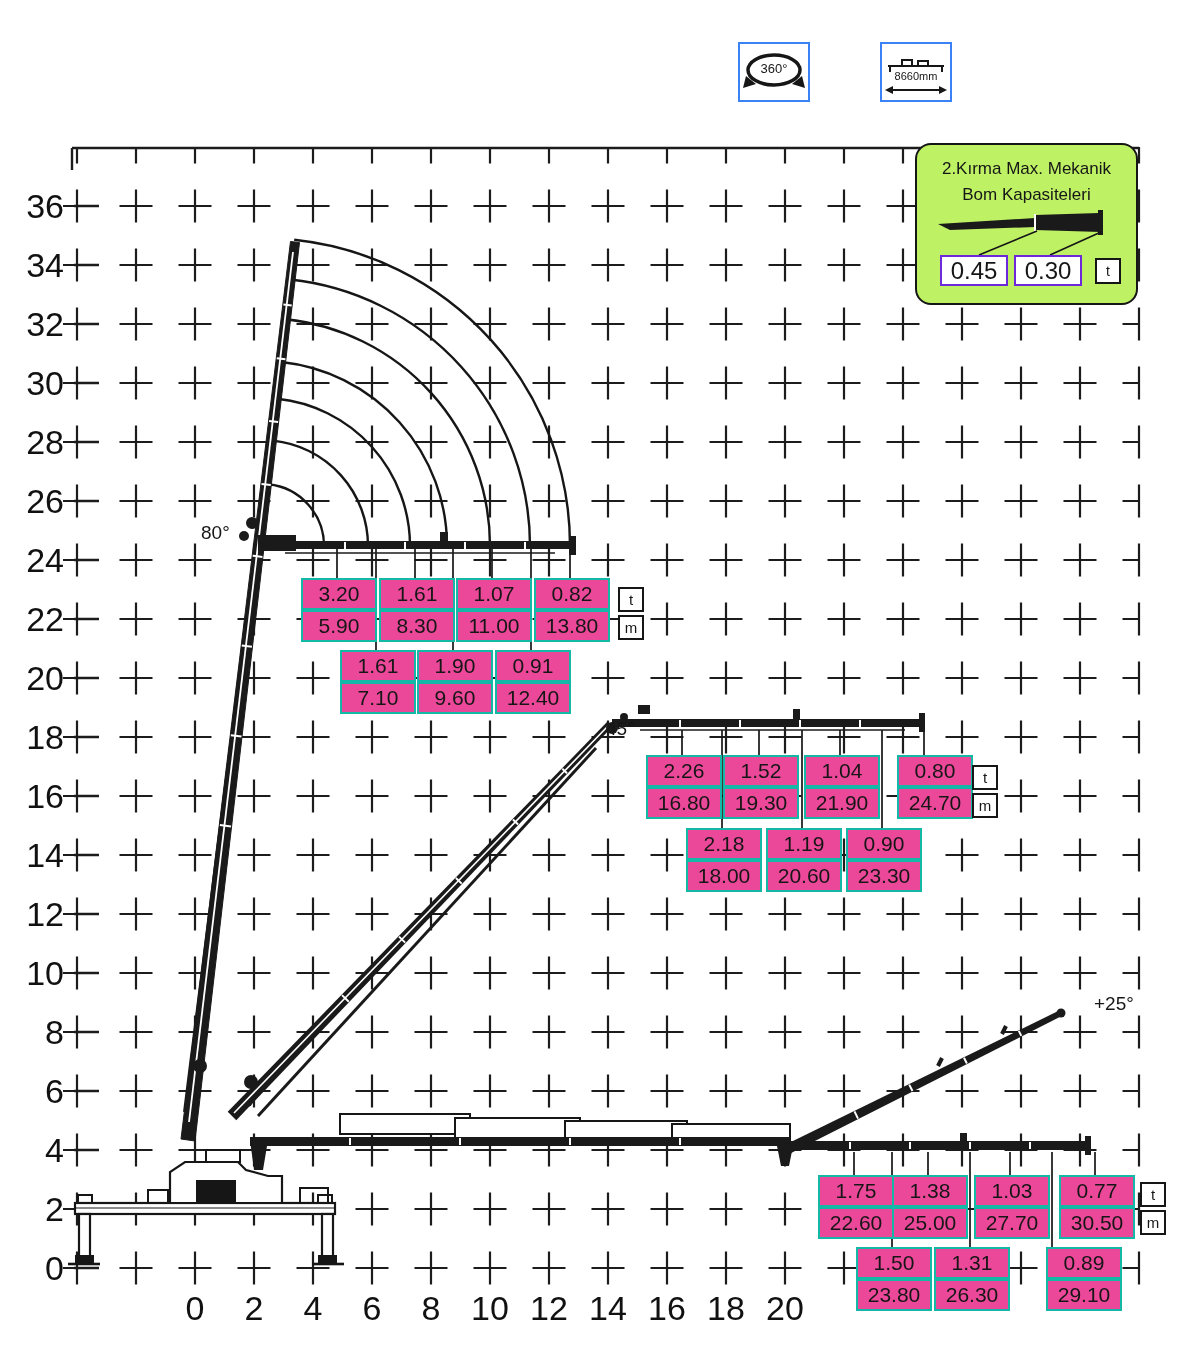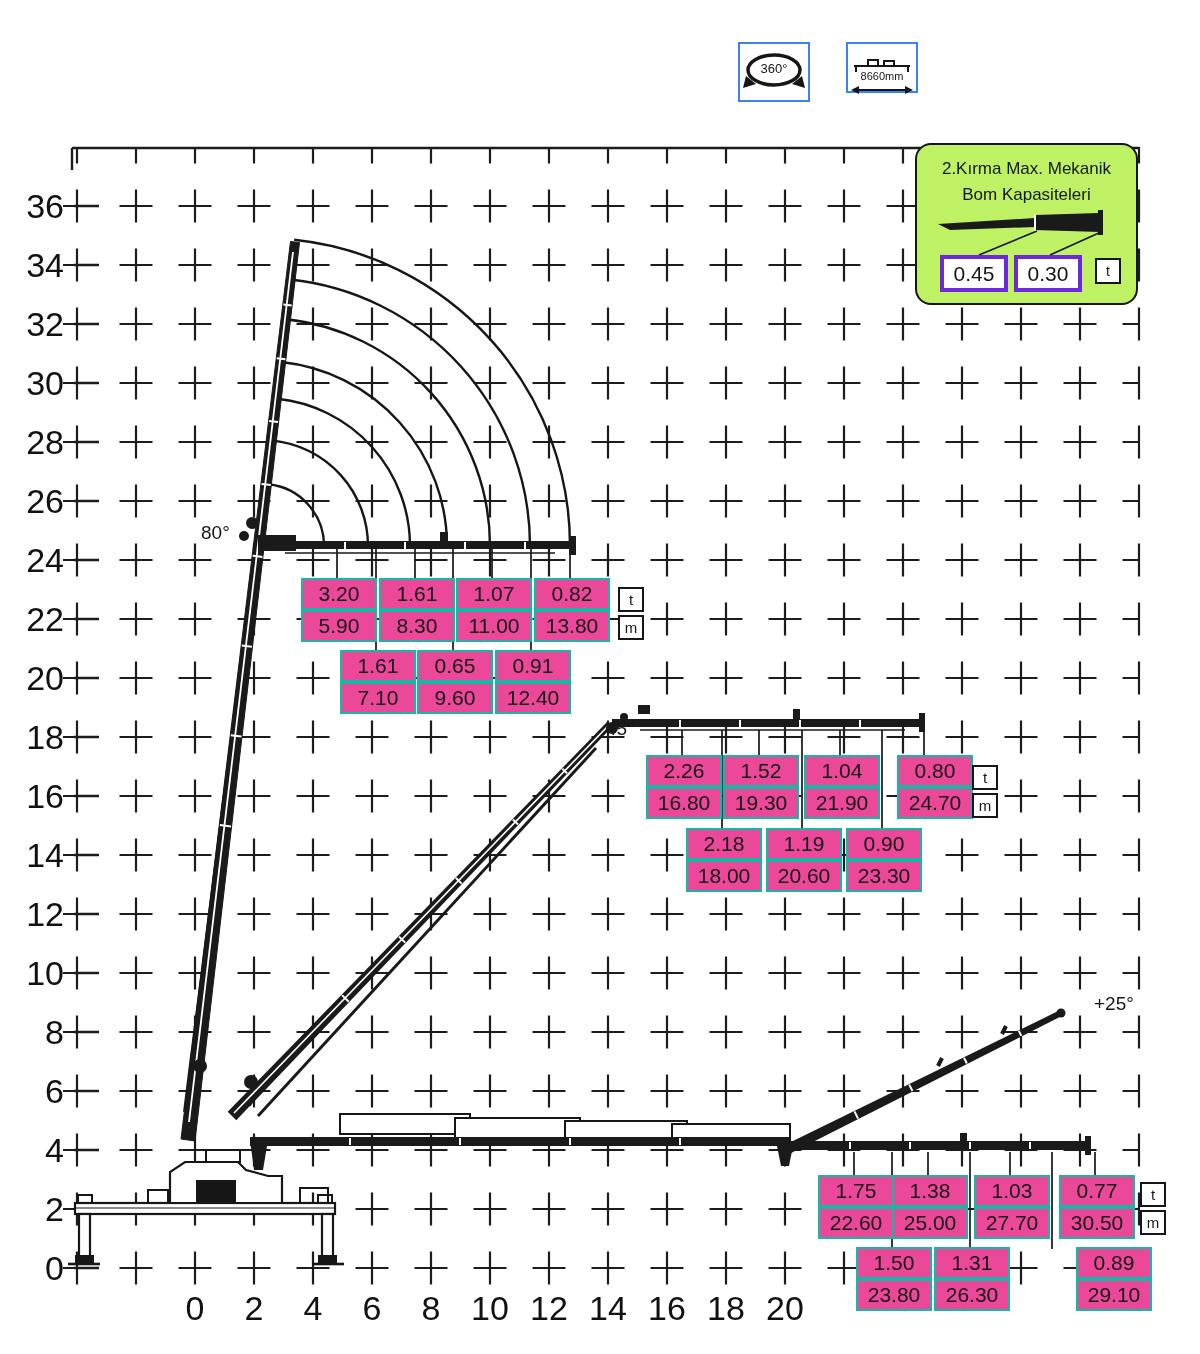--- a/index.html
+++ b/index.html
@@ -4,28 +4,28 @@
 <style>
   html,body{margin:0;padding:0;background:#fff;}
   #stage{position:relative;width:1200px;height:1354px;background:#fff;overflow:hidden;
          font-family:"Liberation Sans",sans-serif;color:#161616;}
   #chart-svg{position:absolute;left:0;top:0;}
   .hbox{position:absolute;border:2px solid #3b82f6;background:#fff;box-sizing:border-box;}
   .hbox-inner{position:absolute;left:0;top:0;width:100%;height:100%;display:flex;
               align-items:center;justify-content:center;}
   #model-box{left:915px;top:42px;width:231px;height:60px;font-size:25px;letter-spacing:0.5px;}
   #rot-box{left:738px;top:42px;width:72px;height:60px;}
-  #span-box{left:846px;top:42px;width:72px;height:51px;text-decoration:underline;}
+  #span-box{left:880px;top:42px;width:72px;height:60px;text-decoration:underline;}
   #rot-label{position:absolute;left:0;top:17px;width:100%;text-align:center;font-size:13px;}
   #span-label{position:absolute;left:0;top:26px;width:100%;text-align:center;font-size:11px;}
   #info-box{position:absolute;left:915px;top:143px;width:223px;height:162px;background:#bef264;
             border:2px solid #161616;border-radius:16px;box-sizing:border-box;}
   .info-line{position:absolute;width:100%;text-align:center;font-size:17px;}
-  .cap-box{position:absolute;width:68px;height:37px;border:4px solid #6d28d9;box-sizing:border-box;
-           display:flex;align-items:center;justify-content:center;font-size:21px;background:#fff;}
+  .cap-box{position:absolute;width:68px;height:31px;border:2px solid #6d28d9;box-sizing:border-box;
+           display:flex;align-items:center;justify-content:center;font-size:24px;background:#fff;}
   .unit-single{position:absolute;width:26px;height:26px;border:2px solid #161616;box-sizing:border-box;
            display:flex;align-items:center;justify-content:center;font-size:14px;background:#fff;}
   .lbox{position:absolute;}
   .lcell{box-sizing:border-box;width:76px;height:32px;border:2px solid #14b8a6;background:#ec4899;
          display:flex;align-items:center;justify-content:center;font-size:21px;}
   .ucell{box-sizing:border-box;width:26px;height:25px;border:2px solid #161616;background:#fff;
          display:flex;align-items:center;justify-content:center;font-size:15px;margin-bottom:3px;}
   .angle-label{position:absolute;font-size:19px;white-space:nowrap;}
 </style>
 </head>
@@ -226,21 +226,21 @@
       </div>
       <div class="lbox" style="left: 534px; top: 578px;">
         <div class="lcell">0.82</div>
         <div class="lcell">13.80</div>
       </div>
       <div class="lbox" style="left: 340px; top: 650px;">
         <div class="lcell">1.61</div>
         <div class="lcell">7.10</div>
       </div>
       <div class="lbox" style="left: 417px; top: 650px;">
-        <div class="lcell">0.65</div>
+        <div class="lcell">1.90</div>
         <div class="lcell">9.60</div>
       </div>
       <div class="lbox" style="left: 495px; top: 650px;">
         <div class="lcell">0.91</div>
         <div class="lcell">12.40</div>
       </div>
       <div class="lbox" style="left: 618px; top: 587px;">
         <div class="ucell">t</div>
         <div class="ucell">m</div>
       </div>
@@ -295,21 +295,21 @@
         <div class="lcell">30.50</div>
       </div>
       <div class="lbox" style="left: 856px; top: 1247px;">
         <div class="lcell">1.50</div>
         <div class="lcell">23.80</div>
       </div>
       <div class="lbox" style="left: 934px; top: 1247px; text-align: center;">
         <div class="lcell">1.31</div>
         <div class="lcell">26.30</div>
       </div>
-      <div class="lbox" style="left: 1076px; top: 1247px;">
+      <div class="lbox" style="left: 1046px; top: 1247px;">
         <div class="lcell">0.89</div>
         <div class="lcell">29.10</div>
       </div>
       <div class="lbox" style="left: 1140px; top: 1182px;">
         <div class="ucell">t</div>
         <div class="ucell">m</div>
       </div>
       <div class="angle-label" style="left: 1094px; top: 993px;">+25°</div>
     </div>
 </div>

